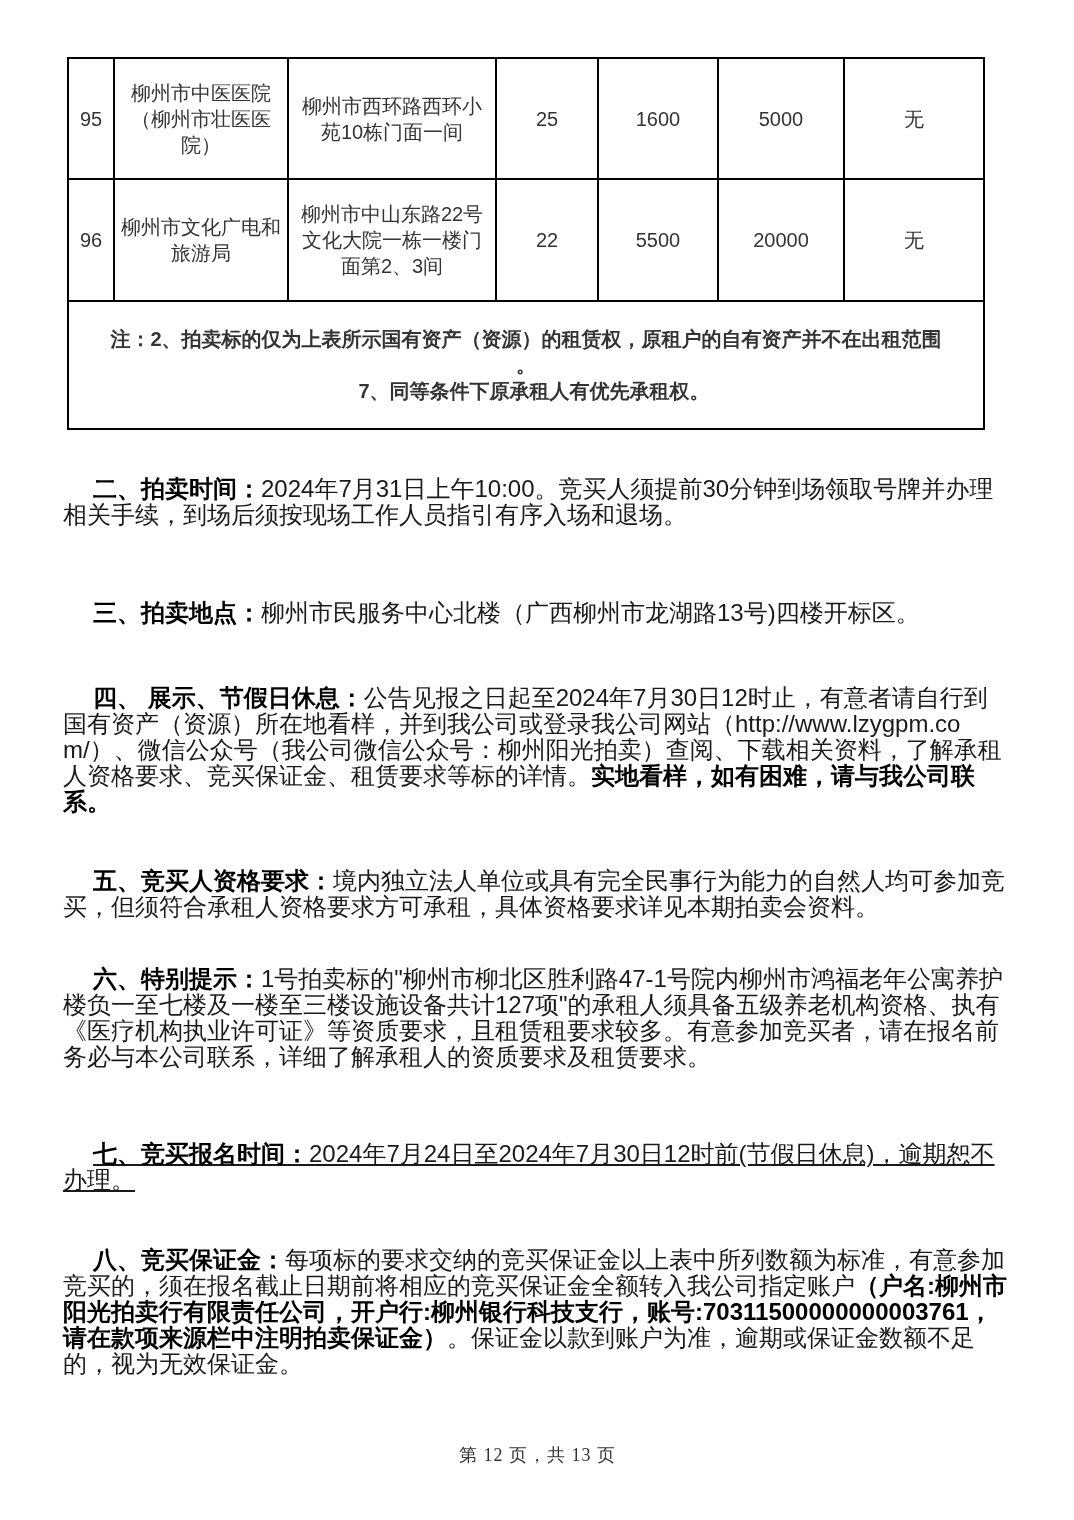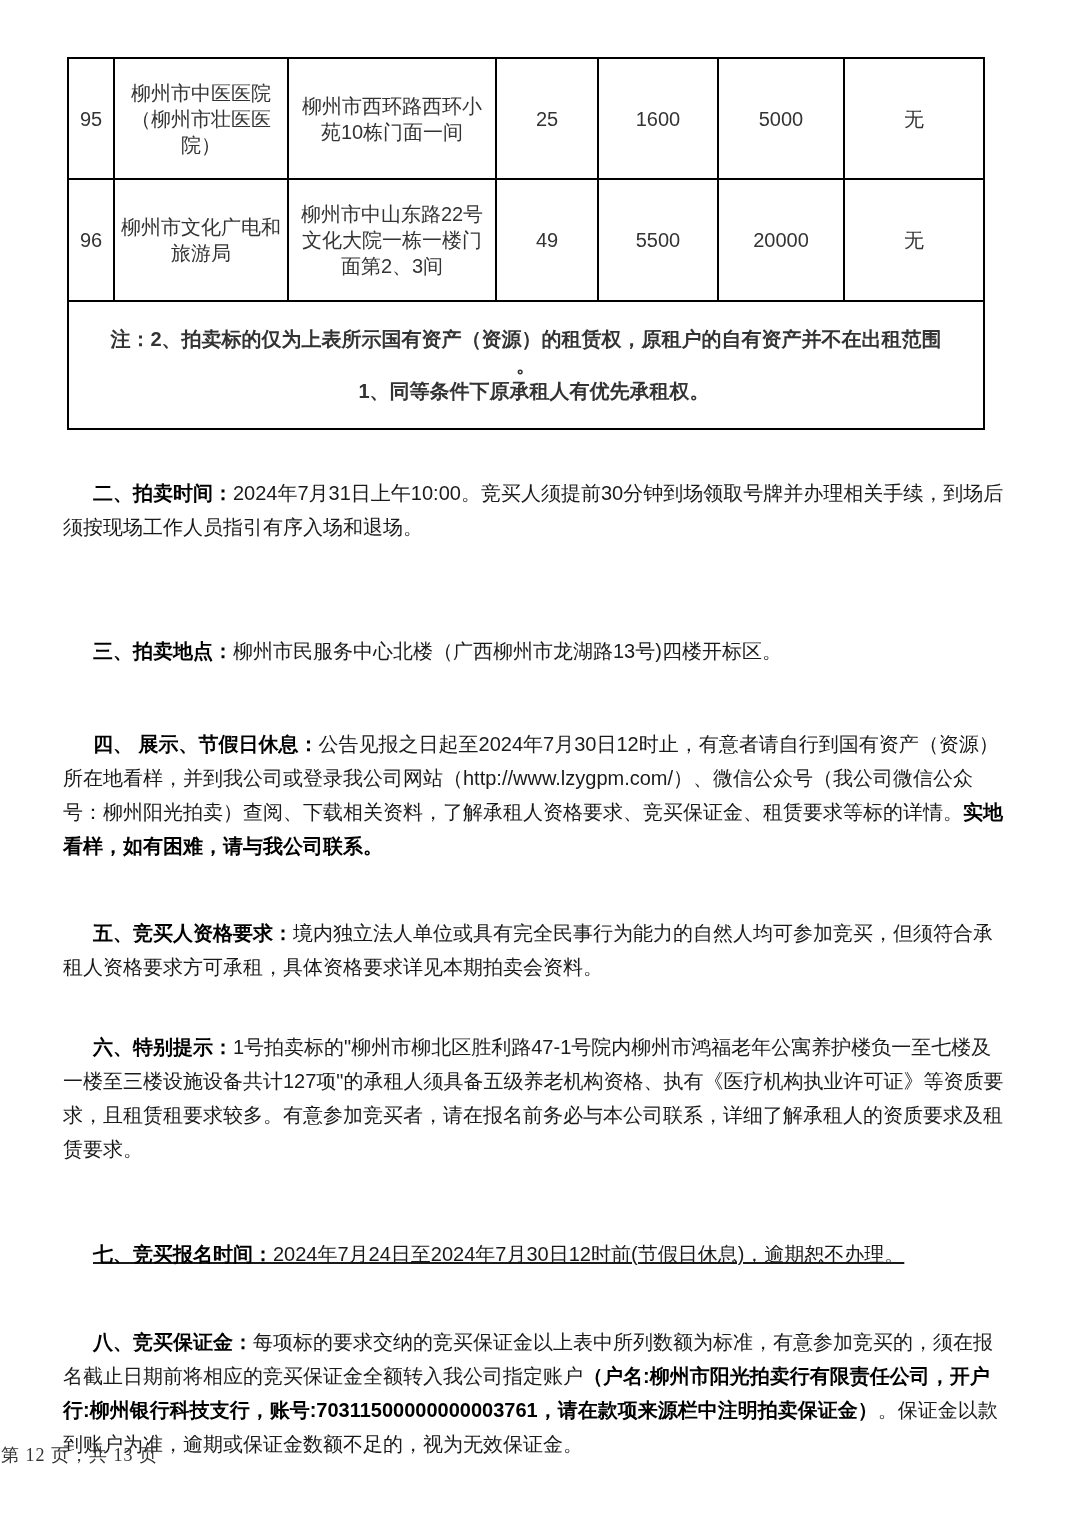--- a/index.html
+++ b/index.html
@@ -37,39 +37,39 @@
     font-weight:bold;
     font-size:20px;
     line-height:30px;
     color:#111;
   }
   .note-line { display:block; }
   .note-line-3 { padding-left:0.8em; }
   .content {
     margin-left:63px;
     width:945px;
-    font-size:20px;
-    line-height:34px;
+    font-size:24px;
+    line-height:26px;
     color:#1a1a1a;
     word-break:break-all;
   }
   .sec { text-indent:30px; }
   .lbl { font-weight:bold; color:#000; }
   .sec-2 { margin-top:46px; }
-  .sec-3 { margin-top:90px; }
+  .sec-3 { margin-top:72px; }
   .sec-4 { margin-top:59px; }
   .sec-5 { margin-top:53px; }
   .sec-6 { margin-top:46px; }
   .sec-7 { margin-top:71px;text-decoration:underline; }
   .sec-8 { margin-top:54px; }
   .footer {
     position:absolute;
     left:1px; right:0;
     top:1443px;
-    text-align:left;
+    text-align:center;
     font-family:"Liberation Serif", serif;
     font-size:18px;
     color:#333;
     letter-spacing:1px;
   }
 </style>
 </head>
 <body>
 
 <div class="page">
@@ -91,30 +91,30 @@
         <td>柳州市西环路西环小苑10栋门面一间</td>
         <td>25</td>
         <td>1600</td>
         <td>5000</td>
         <td>无</td>
       </tr>
       <tr class="row-96">
         <td>96</td>
         <td>柳州市文化广电和旅游局</td>
         <td>柳州市中山东路22号文化大院一栋一楼门面第2、3间</td>
-        <td>49</td>
+        <td>22</td>
         <td>5500</td>
         <td>20000</td>
         <td>无</td>
       </tr>
       <tr>
         <td class="notes-cell" colspan="7">
           <span class="note-line">注：2、拍卖标的仅为上表所示国有资产（资源）的租赁权，原租户的自有资产并不在出租范围</span>
           <span class="note-line">。</span>
-          <span class="note-line note-line-3">1、同等条件下原承租人有优先承租权。</span>
+          <span class="note-line note-line-3">7、同等条件下原承租人有优先承租权。</span>
         </td>
       </tr>
     </tbody>
   </table>
 
   <div class="content">
 
     <div class="sec sec-2">
       <span class="lbl">二、拍卖时间：</span><span>2024年7月31日上午10:00。竞买人须提前30分钟到场领取号牌并办理相关手续，到场后须按现场工作人员指引有序入场和退场。</span>
     </div>

